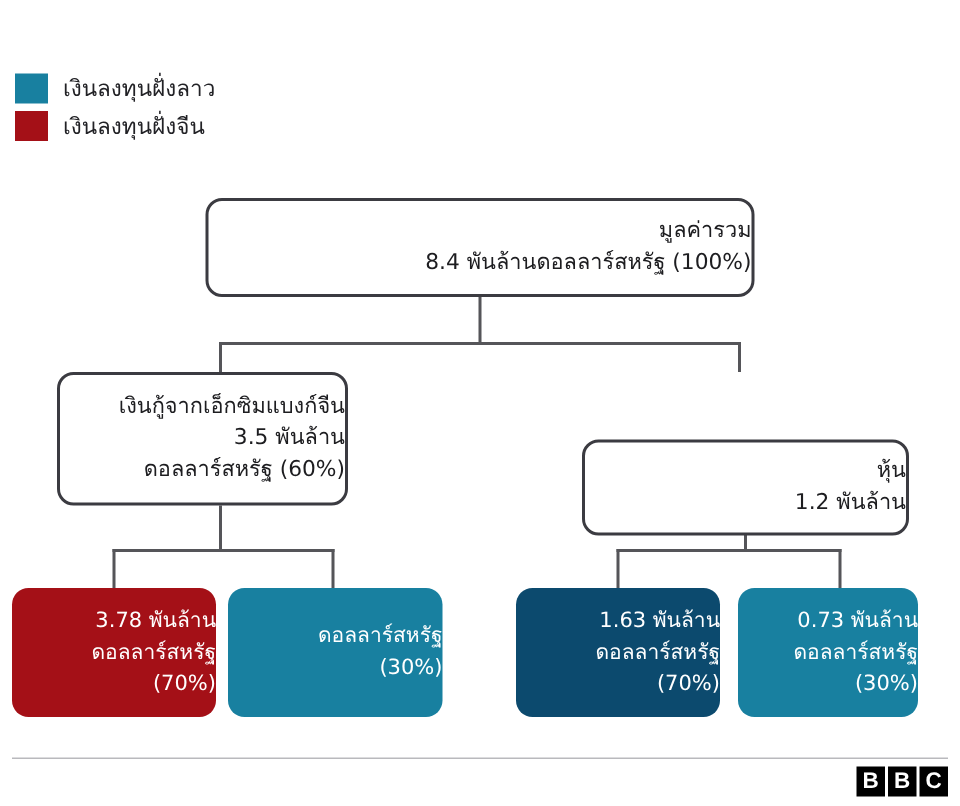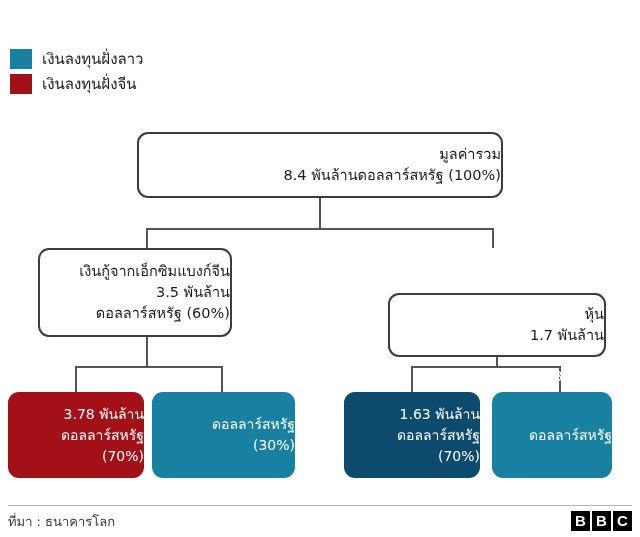--- a/index.html
+++ b/index.html
@@ -47,21 +47,21 @@
 
   
   #node-total{left:137px;top:132px;width:366px;height:66px;}
   
   #node-loan{left:38px;top:248px;width:194px;height:89px;}
   #node-equity{left:388px;top:248px;width:218px;height:64px;margin-top:45px;}
   
   #node-loan-china{left:8px;top:392px;width:136px;height:86px;}
   #node-loan-laos{left:152px;top:392px;width:143px;height:86px;}
   #node-eq-china{left:344px;top:392px;width:136px;height:86px;}
-  #node-eq-laos{left:492px;top:392px;width:120px;height:86px;gap:38px;}
+  #node-eq-laos{left:492px;top:392px;width:120px;height:86px;}
 
   
   .conn{position:absolute;background:#555559;}
   .v{width:2px;}
   .h{height:2px;}
 
   
   #c1-stem{left:319px;top:198px;height:31px;}
   #c1-bar{left:146px;top:228px;width:348px;}
   #c1-left{left:146px;top:228px;height:20px;}
@@ -133,21 +133,21 @@
   </div>
 
   <div class="node node-outline" id="node-loan">
     <div class="line">เงินกู้จากเอ็กซิมแบงก์จีน</div>
     <div class="line">3.5 พันล้าน</div>
     <div class="line">ดอลลาร์สหรัฐ (60%)</div>
   </div>
 
   <div class="node node-outline" id="node-equity">
     <div class="line">หุ้น</div>
-    <div class="line">1.7 พันล้าน</div>
+    <div class="line">1.2 พันล้าน</div>
   </div>
 
   <div class="node node-fill" id="node-loan-china" style="background:#A41017">
     <div class="line">3.78 พันล้าน</div>
     <div class="line">ดอลลาร์สหรัฐ</div>
     <div class="line">(70%)</div>
   </div>
 
   <div class="node node-fill" id="node-loan-laos" style="background:#1880A0">
     <div class="line">ดอลลาร์สหรัฐ</div>
@@ -160,20 +160,19 @@
     <div class="line">(70%)</div>
   </div>
 
   <div class="node node-fill" id="node-eq-laos" style="background:#1880A0">
     <div class="line">0.73 พันล้าน</div>
     <div class="line">ดอลลาร์สหรัฐ</div>
     <div class="line">(30%)</div>
   </div>
 
   <div class="footer-rule"></div>
-  <div class="source">ที่มา : ธนาคารโลก</div>
   <div class="bbc">
     <span>B</span>
     <span>B</span>
     <span>C</span>
   </div>
 
 </div>
 
 </body></html>

